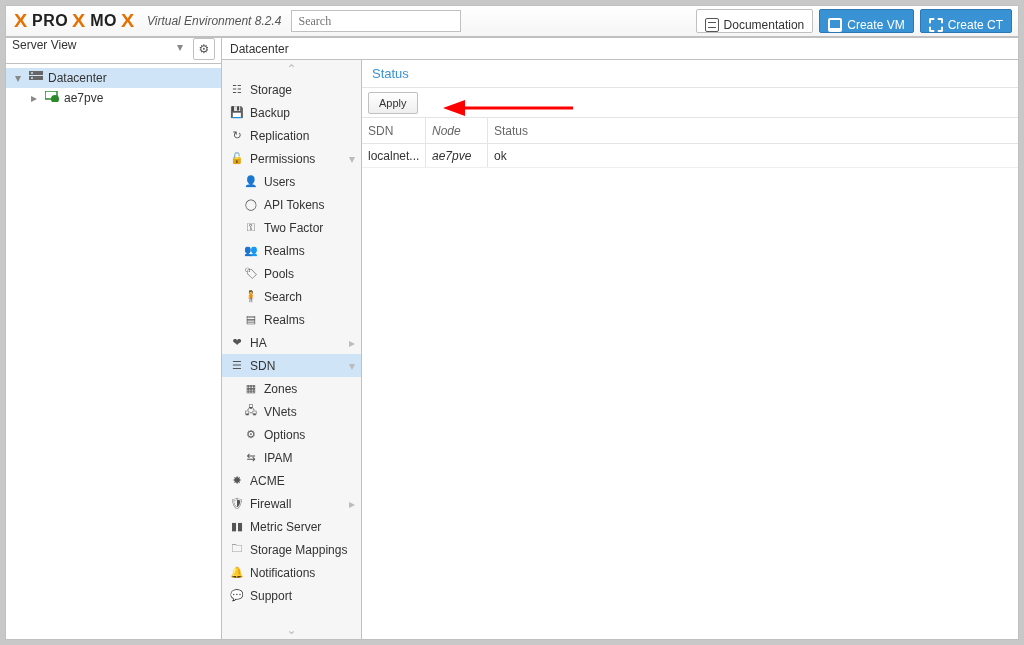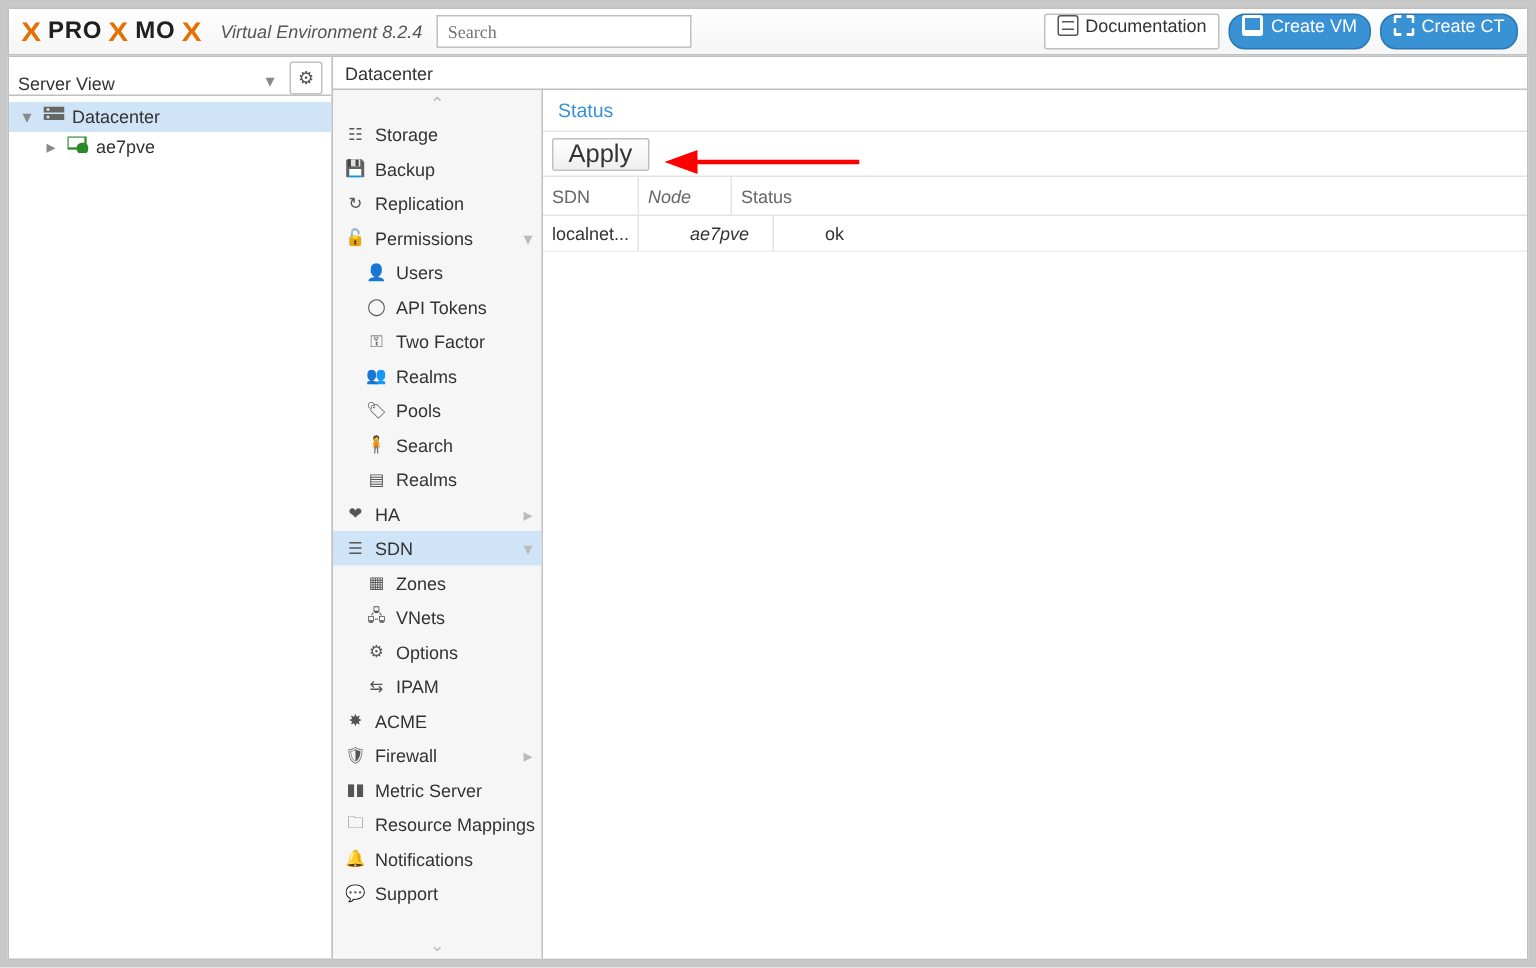--- a/index.html
+++ b/index.html
@@ -60,35 +60,34 @@
       padding: 0 6px;
       font-size: 12px;
       color: #888;
       font-family: Liberation Serif, serif;
     }
     .top-spacer { flex: 1; }
     .top-btn {
       height: 24px;
       padding: 0 8px;
       display: inline-flex;
-      align-items: flex-start;
+      align-items: flex-end;
       gap: 5px;
       font-size: 12px;
       border: 1px solid #c0c0c0;
       background: #fff;
       color: #333;
       border-radius: 2px;
       cursor: pointer;
       white-space: nowrap;
     }
     .top-btn.primary {
       background: #3892d4;
       border-color: #2a78b5;
       color: #fff;
-      border-radius: 11px;
     }
     .doc-icon, .vm-icon, .ct-icon {
       display: inline-block; width: 14px; height: 14px;
     }
     .doc-icon {
       border: 1px solid #555; border-radius: 2px;
       position: relative;
       background: #fff;
     }
     .doc-icon::after {
@@ -110,21 +109,21 @@
       position: absolute;
       left: 5px; top: 37px; bottom: 5px;
       width: 216px;
       background: #fff;
       border: 1px solid #c0c0c0;
       border-right: none;
     }
     .tree-header {
       height: 26px;
       display: flex;
-      align-items: flex-end;
+      align-items: flex-start;
       padding: 0 6px;
       border-bottom: 1px solid #c0c0c0;
       font-size: 12px;
       color: #333;
       gap: 4px;
     }
     .tree-header-title { flex: 1; }
     .dd-arrow {
       width: 18px; height: 18px;
       display: inline-flex; align-items: center; justify-content: center;
@@ -233,21 +232,21 @@
       display: flex; align-items: center;
       padding-left: 6px;
       border-bottom: 1px solid #e4e4e4;
       gap: 10px;
     }
     .apply-btn {
       height: 22px; padding: 0 10px;
       border: 1px solid #c0c0c0;
       background: linear-gradient(#ffffff,#efefef);
       border-radius: 2px;
-      font-size: 17px; color: #333;
+      font-size: 11px; color: #333;
       cursor: pointer;
     }
     .table-head {
       display: flex;
       height: 26px;
       border-bottom: 1px solid #e4e4e4;
       font-size: 12px; color: #666;
     }
     .table-head > div, .table-row > div {
       display: flex; align-items: center;
@@ -260,21 +259,20 @@
     .table-head > div:last-child, .table-row > div:last-child { border-right: none; }
     .col-sdn { width: 64px; }
     .col-node { width: 62px; font-style: italic; }
     .col-status { flex: 1; }
     .table-row {
       display: flex;
       height: 24px;
       font-size: 12px;
       color: #333;
       border-bottom: 1px solid #eee;
-      gap: 28px;
     }
     
     .arrow-annot {
       position: absolute;
       left: 443px;
       top: 98px;
       pointer-events: none;
     }
   </style>
 </head>
@@ -429,21 +427,21 @@
           <span class="side-icon">🛡</span>
           <span>Firewall</span>
           <span class="arrow">▸</span>
         </div>
         <div class="side-item">
           <span class="side-icon">▮▮</span>
           <span>Metric Server</span>
         </div>
         <div class="side-item">
           <span class="side-icon">🗀</span>
-          <span>Resource Mappings</span>
+          <span>Storage Mappings</span>
         </div>
         <div class="side-item">
           <span class="side-icon">🔔</span>
           <span>Notifications</span>
         </div>
         <div class="side-item">
           <span class="side-icon">💬</span>
           <span>Support</span>
         </div>
       </div>

